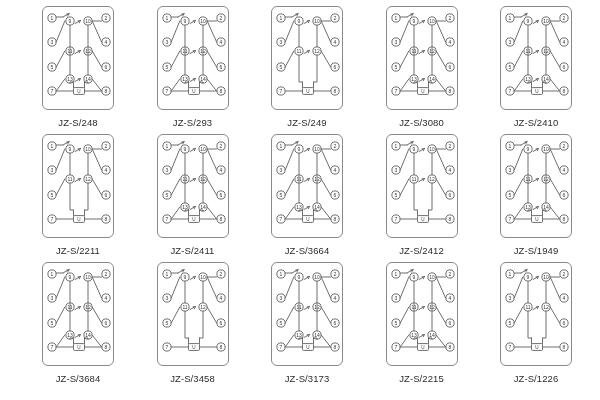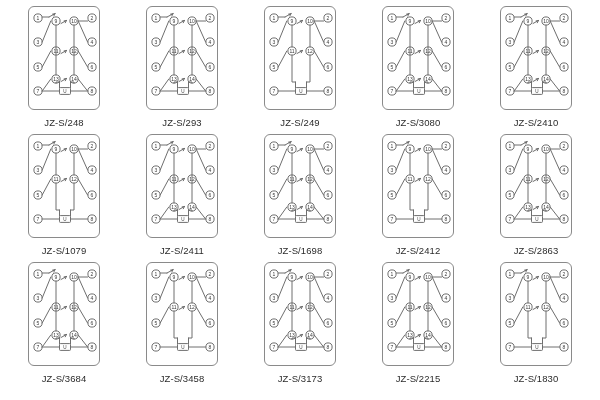--- a/index.html
+++ b/index.html
@@ -11,21 +11,21 @@
     height: 400px;
     background: #ffffff;
     font-family: "Liberation Sans", sans-serif;
     overflow: hidden;
   }
   #sheet {
     width: 600px;
     height: 400px;
     position: relative;
     box-sizing: border-box;
-    padding: 6px 10px 4px 10px;
+    padding: 6px 10px 4px 24px;
   }
   .grid-row {
     display: flex;
     justify-content: space-between;
     align-items: flex-start;
     margin-bottom: 6px;
   }
   .cell {
     width: 108px;
     display: flex;
@@ -620,21 +620,21 @@
             <rect class="coil" x="30.5" y="80.6" width="11" height="6.8" rx="0.8"></rect>
             <text class="coil-label" x="36" y="84.2">U</text>
             <polyline class="wire" points="13.2,84 30.5,84"></polyline>
             <polyline class="wire" points="41.5,84 58.6,84"></polyline>
             <polyline class="wire" points="27,48.2 27,75 30.5,75"></polyline>
             <polyline class="wire" points="45,48.2 45,75 41.5,75"></polyline>
             <polyline class="wire" points="30.5,75 30.5,80.6"></polyline>
             <polyline class="wire" points="41.5,75 41.5,80.6"></polyline>
           </svg>
         </div>
-      <div class="caption">JZ-S/1079</div>
+      <div class="caption">JZ-S/2211</div>
     </div>
     <div class="cell">
       <div class="diagram-box">
           <svg class="wiring" viewBox="0 0 72 104">
             <g class="pin">
               <circle cx="9" cy="11" r="4.1"></circle>
               <text x="9" y="11.2">1</text>
             </g>
             <g class="pin">
               <circle cx="63" cy="11" r="4.1"></circle>
@@ -806,21 +806,21 @@
             <rect class="coil" x="30.5" y="80.6" width="11" height="6.8" rx="0.8"></rect>
             <text class="coil-label" x="36" y="84.2">U</text>
             <polyline class="wire" points="13.2,84 30.5,84"></polyline>
             <polyline class="wire" points="41.5,84 58.6,84"></polyline>
             <polyline class="wire" points="27,76.2 27,75 30.5,75"></polyline>
             <polyline class="wire" points="45,76.2 45,75 41.5,75"></polyline>
             <polyline class="wire" points="30.5,75 30.5,80.6"></polyline>
             <polyline class="wire" points="41.5,75 41.5,80.6"></polyline>
           </svg>
         </div>
-      <div class="caption">JZ-S/1698</div>
+      <div class="caption">JZ-S/3664</div>
     </div>
     <div class="cell">
       <div class="diagram-box">
           <svg class="wiring" viewBox="0 0 72 104">
             <g class="pin">
               <circle cx="9" cy="11" r="4.1"></circle>
               <text x="9" y="11.2">1</text>
             </g>
             <g class="pin">
               <circle cx="63" cy="11" r="4.1"></circle>
@@ -979,21 +979,21 @@
             <rect class="coil" x="30.5" y="80.6" width="11" height="6.8" rx="0.8"></rect>
             <text class="coil-label" x="36" y="84.2">U</text>
             <polyline class="wire" points="13.2,84 30.5,84"></polyline>
             <polyline class="wire" points="41.5,84 58.6,84"></polyline>
             <polyline class="wire" points="27,76.2 27,75 30.5,75"></polyline>
             <polyline class="wire" points="45,76.2 45,75 41.5,75"></polyline>
             <polyline class="wire" points="30.5,75 30.5,80.6"></polyline>
             <polyline class="wire" points="41.5,75 41.5,80.6"></polyline>
           </svg>
         </div>
-      <div class="caption">JZ-S/2863</div>
+      <div class="caption">JZ-S/1949</div>
     </div>
   </div>
 
   <div class="grid-row">
     <div class="cell">
       <div class="diagram-box">
           <svg class="wiring" viewBox="0 0 72 104">
             <g class="pin">
               <circle cx="9" cy="11" r="4.1"></circle>
               <text x="9" y="11.2">1</text>
@@ -1421,17 +1421,17 @@
             <rect class="coil" x="30.5" y="80.6" width="11" height="6.8" rx="0.8"></rect>
             <text class="coil-label" x="36" y="84.2">U</text>
             <polyline class="wire" points="13.2,84 30.5,84"></polyline>
             <polyline class="wire" points="41.5,84 58.6,84"></polyline>
             <polyline class="wire" points="27,48.2 27,75 30.5,75"></polyline>
             <polyline class="wire" points="45,48.2 45,75 41.5,75"></polyline>
             <polyline class="wire" points="30.5,75 30.5,80.6"></polyline>
             <polyline class="wire" points="41.5,75 41.5,80.6"></polyline>
           </svg>
         </div>
-      <div class="caption">JZ-S/1830</div>
+      <div class="caption">JZ-S/1226</div>
     </div>
   </div>
 
 </div>
 
 </body></html>

